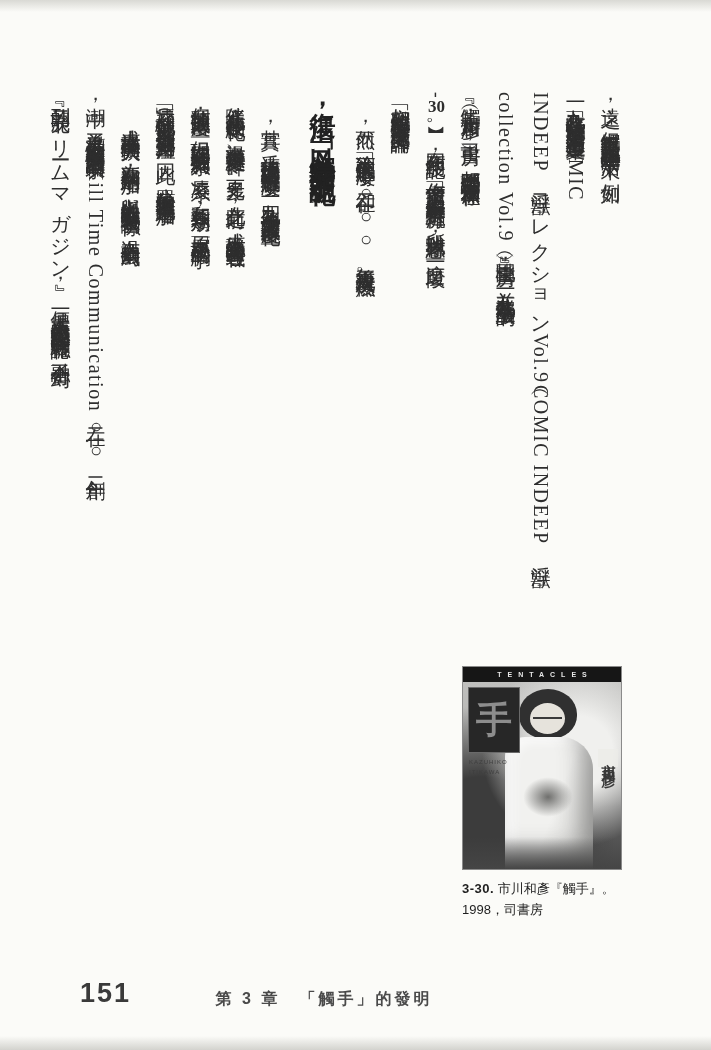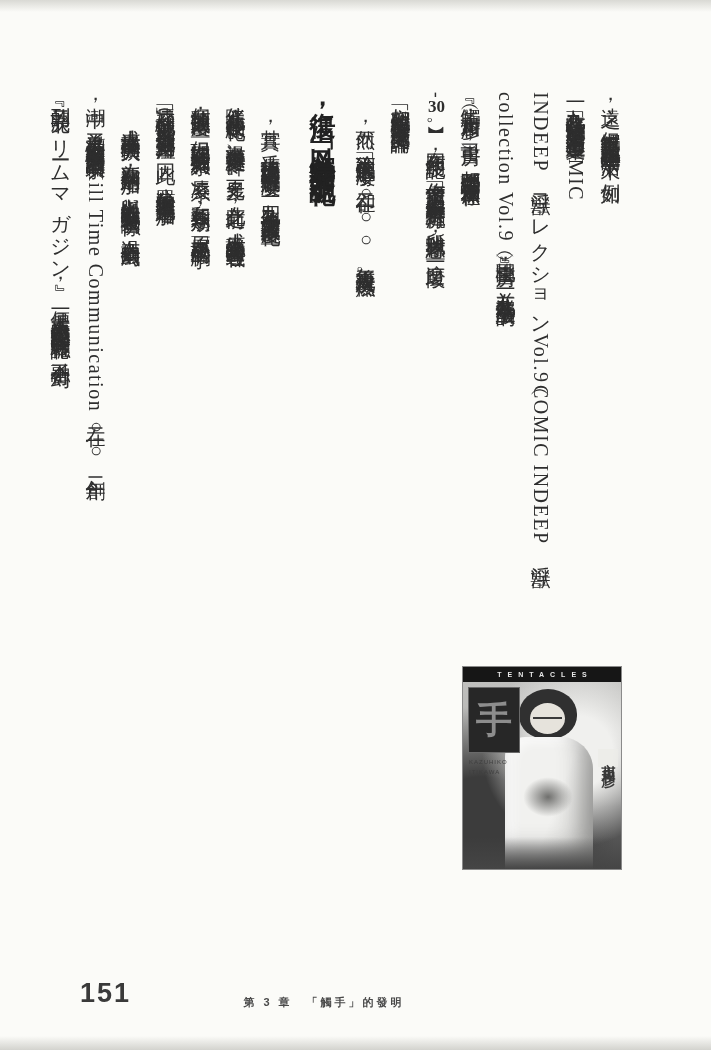--- a/index.html
+++ b/index.html
@@ -88,21 +88,21 @@
   .caption b{letter-spacing:.5px;}
   
   .page-number{
     position:absolute;left:60px;top:978px;
     font-family:"Liberation Sans",sans-serif;
     font-size:27px;font-weight:700;color:#3a3a3a;letter-spacing:2px;margin-left:20px;
   }
   .chapter-footer{
     position:absolute;left:0;top:989px;width:648px;text-align:center;
     font-family:"Liberation Sans","DejaVu Sans",sans-serif;
-    font-size:11px;font-weight:700;color:#4a4a4a;letter-spacing:3px;margin-top:6px;
+    font-size:16px;font-weight:700;color:#4a4a4a;letter-spacing:3px;
   }
 </style>
 </head>
 <body>
 
 <div class="scan-edge-top"></div>
 <div class="scan-edge-bottom"></div>
 
 <div class="vcol short" style="left:600px">遠之，但觸手還是堅強地在一些小眾圈子中活了下來。例如</div>
 <div class="vcol short" style="left:565px">一九九六年收錄於以「觸手凌辱」為主題的漫畫選集『COMIC</div>
@@ -129,16 +129,20 @@
     <div class="art-hair"></div>
     <div class="art-face"></div>
     <div class="art-glasses"></div>
     <div class="art-coat"></div>
     <div class="art-shadow"></div>
     <div class="cover-logo">手</div>
     <div class="cover-artist-en">KAZUHIKO ITIKAWA</div>
     <div class="cover-bottom"></div>
     <div class="artist-strip">市川和彦</div>
   </div>
+  <div class="caption">
+    <div><b>3-30.</b><span> 市川和彥『觸手』。</span></div>
+    <div>1998，司書房</div>
+  </div>
 </div>
 
 <div class="page-number">151</div>
 <div class="chapter-footer">第 3 章　「觸手」的發明</div>
 
 </body></html>

